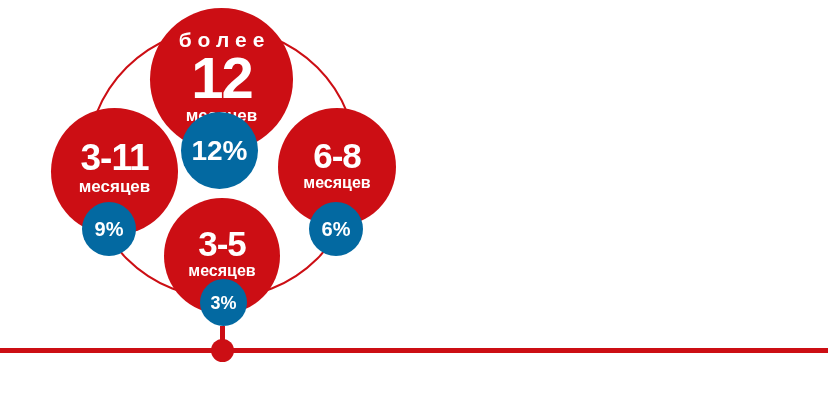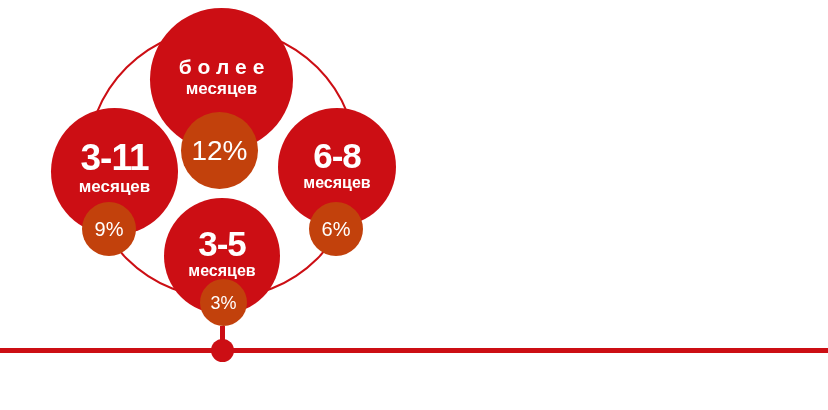--- a/index.html
+++ b/index.html
@@ -106,26 +106,26 @@
     height: 116px;
     padding-bottom: 8px;
   }
   #bubble-bottom .big { font-size: 35px; }
   #bubble-bottom .sub { font-size: 16px; }
 
   
   .badge {
     position: absolute;
     border-radius: 50%;
-    background: #c2410c;
+    background: #0369a1;
     color: #ffffff;
     display: flex;
     align-items: center;
     justify-content: center;
-    font-weight: 400;
+    font-weight: 700;
     line-height: 1;
     box-sizing: border-box;
   }
   #badge-12 {
     left: 181px;
     top: 112px;
     width: 77px;
     height: 77px;
     font-size: 28px;
   }
@@ -182,20 +182,21 @@
 <body>
 
 <div id="stage">
 
   <svg id="ring-svg" viewBox="0 0 828 410">
     <circle cx="222" cy="163" r="135" fill="none" stroke="#cc0e14" stroke-width="2"></circle>
   </svg>
 
   <div class="bubble" id="bubble-top">
     <div class="pre">более</div>
+    <div class="big">12</div>
     <div class="sub">месяцев</div>
   </div>
 
   <div class="bubble" id="bubble-left">
     <div class="big">3-11</div>
     <div class="sub">месяцев</div>
   </div>
 
   <div class="bubble" id="bubble-right">
     <div class="big">6-8</div>

